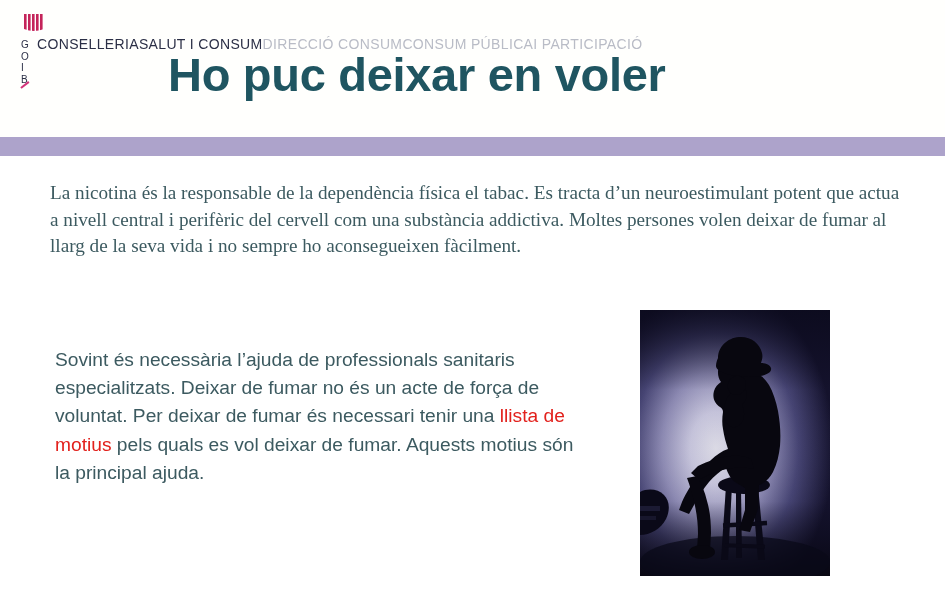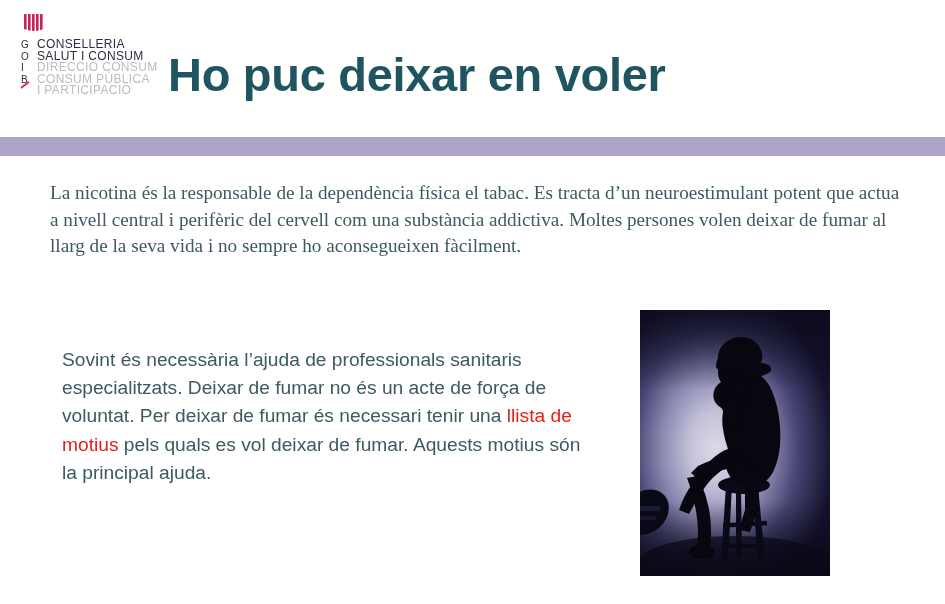--- a/index.html
+++ b/index.html
@@ -71,23 +71,22 @@
     content: "";
     position: absolute;
     left: 0px; top: 2px;
     width: 10px; height: 2.2px;
     background: #d2337a;
     transform: rotate(-38deg);
     transform-origin: left center;
   }
   .logo-lines {
     display: flex;
-    flex-direction: column;
     line-height: 11.6px;
-    font-size: 12px;
+    font-size: 14px;
     letter-spacing: 0.35px;
     font-family: "Liberation Sans", sans-serif;
   }
   .logo-lines span { display: block; height: 11.6px; white-space: nowrap; }
   .ll-dark  { color: #2b2f46; }
   .ll-light { color: #b9bcc6; }
 
   .title {
     position: absolute;
     left: 168px;
@@ -118,21 +117,21 @@
     top: 180px;
     width: 855px;
     font-size: 19.2px;
     line-height: 26.6px;
     color: #3c5a60;
     font-family: Liberation Serif, serif;
   }
 
   .para-bottom {
     position: absolute;
-    left: 62px;
+    left: 55px;
     top: 346px;
     width: 520px;
     font-size: 19.2px;
     line-height: 28.2px;
     color: #3c5a60;
     font-family: "Liberation Sans", sans-serif;
   }
   .hl { color: #e2211c; }
 
   

